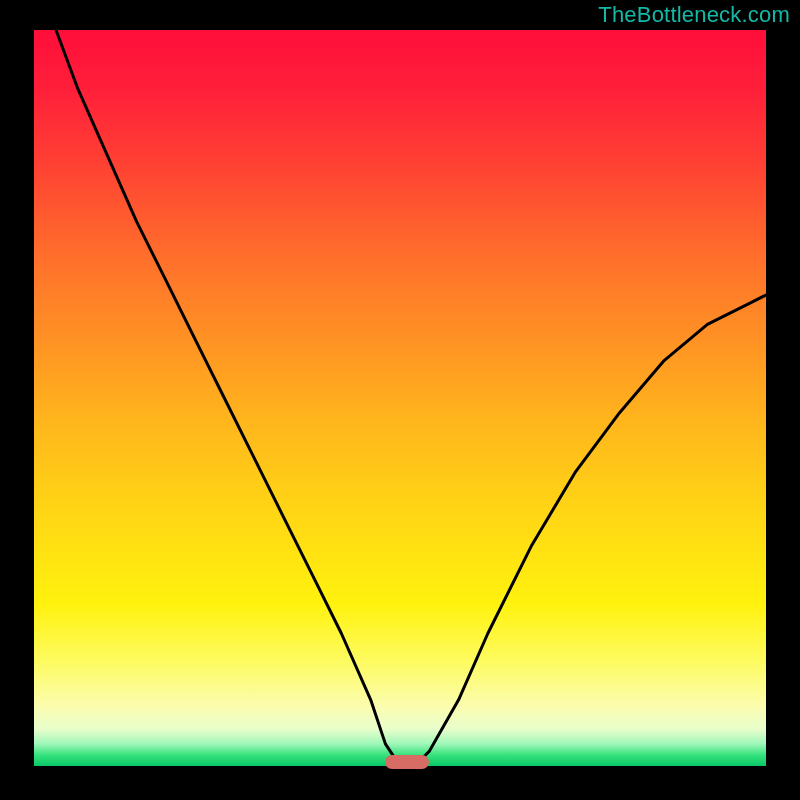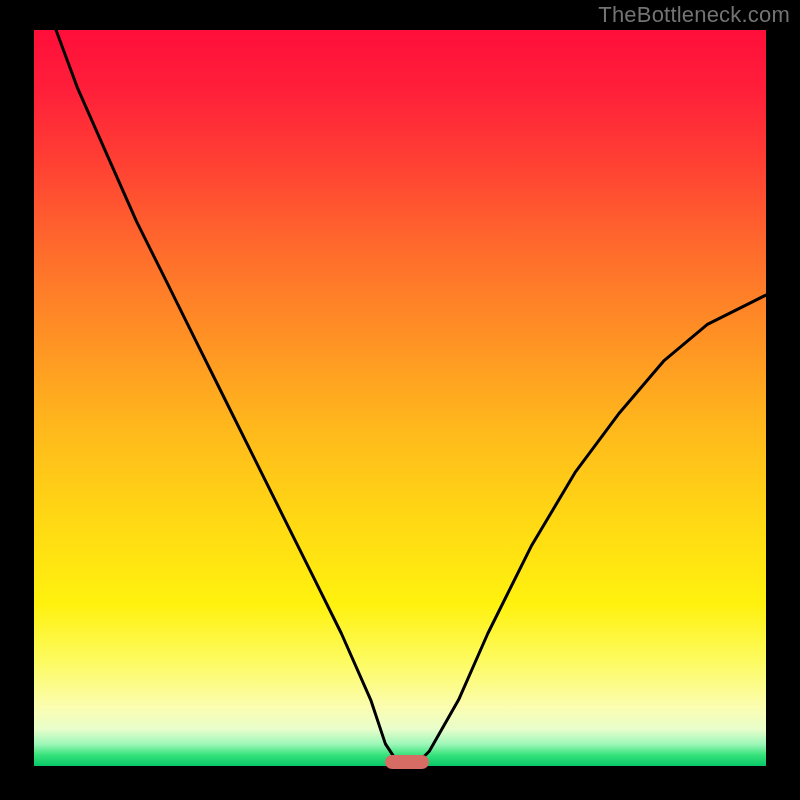--- a/index.html
+++ b/index.html
@@ -14,21 +14,21 @@
   .frame {
     position: relative;
     width: 800px;
     height: 800px;
     background: #000;
   }
   .watermark {
     position: absolute;
     top: 2px;
     right: 10px;
-    color: #737373;
+    color: #14b8a6;
     font-size: 22px;
     font-weight: 500;
     letter-spacing: 0.2px;
     user-select: none;
   }
   .plot-area {
     position: absolute;
     left: 34px;
     top: 30px;
     width: 732px;

